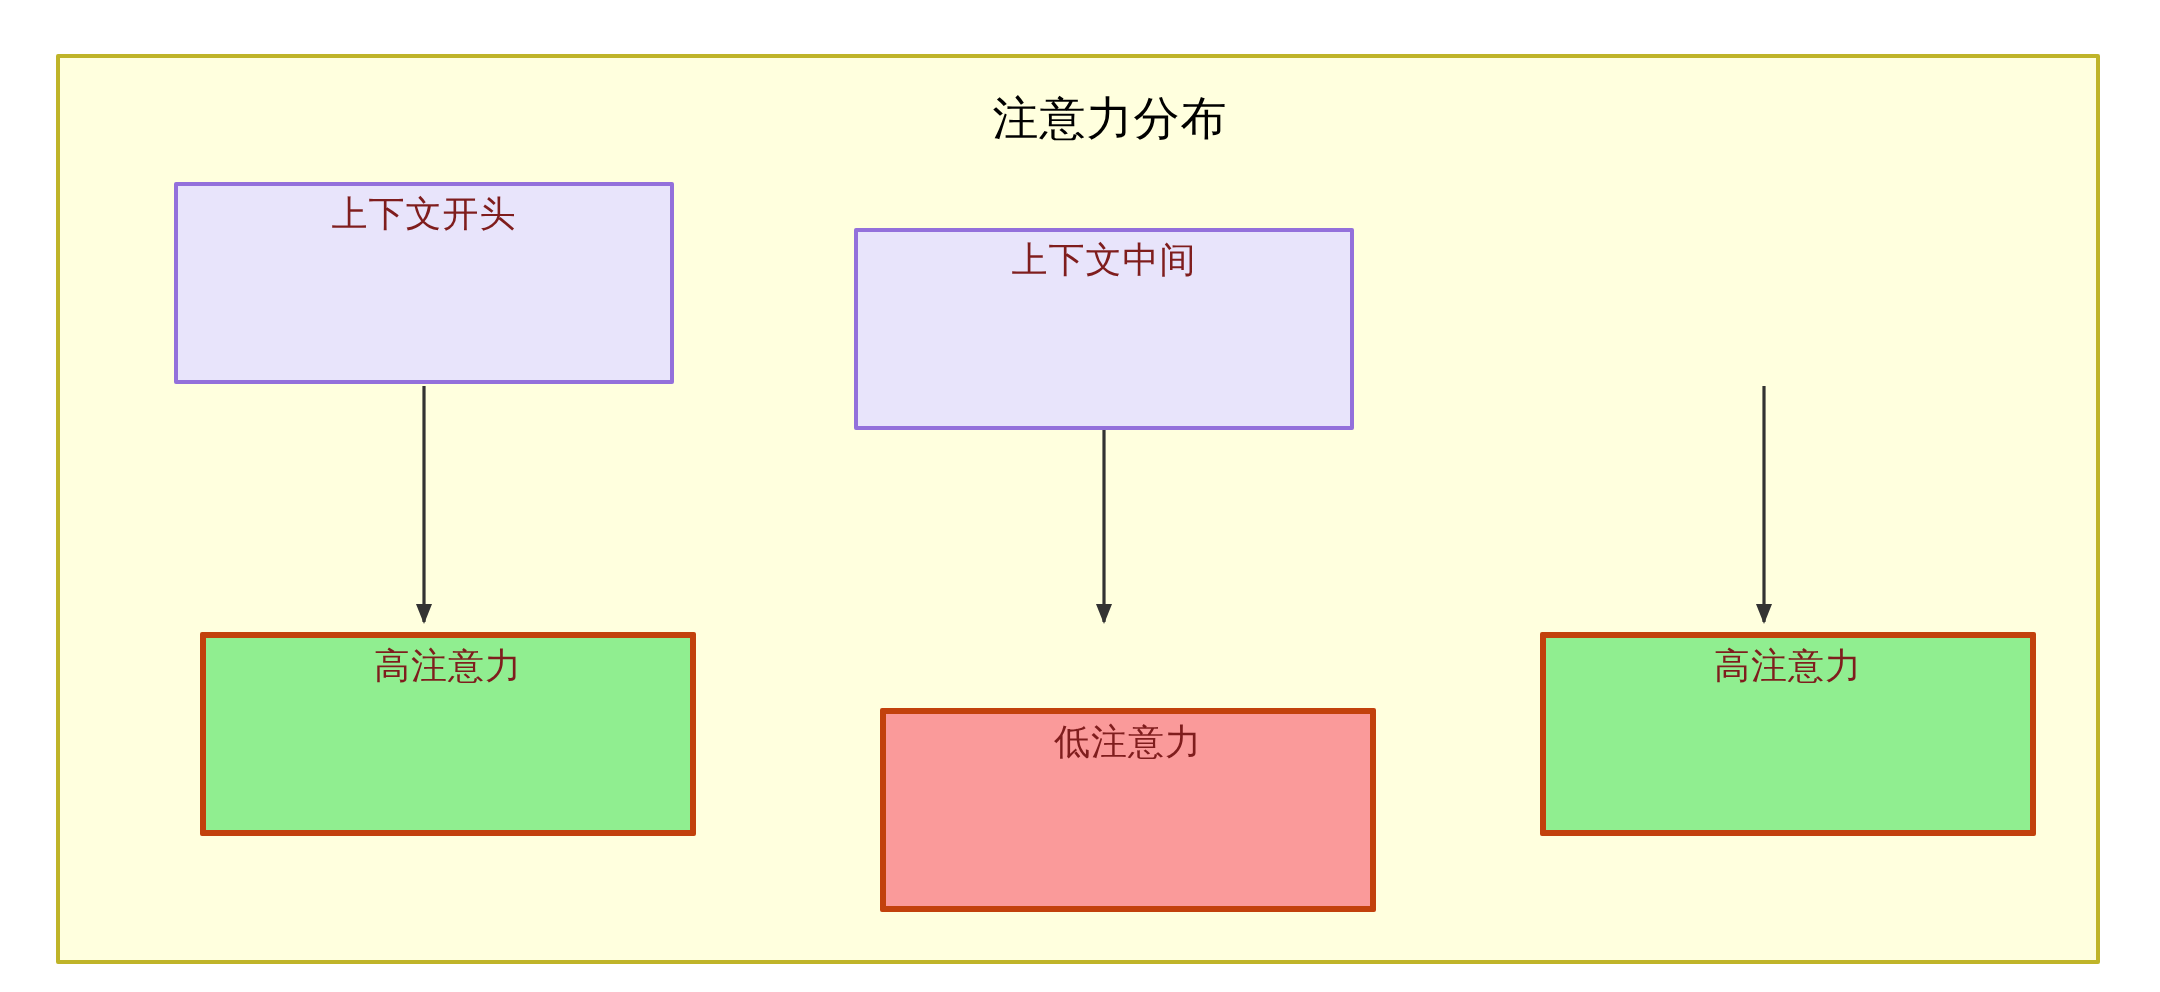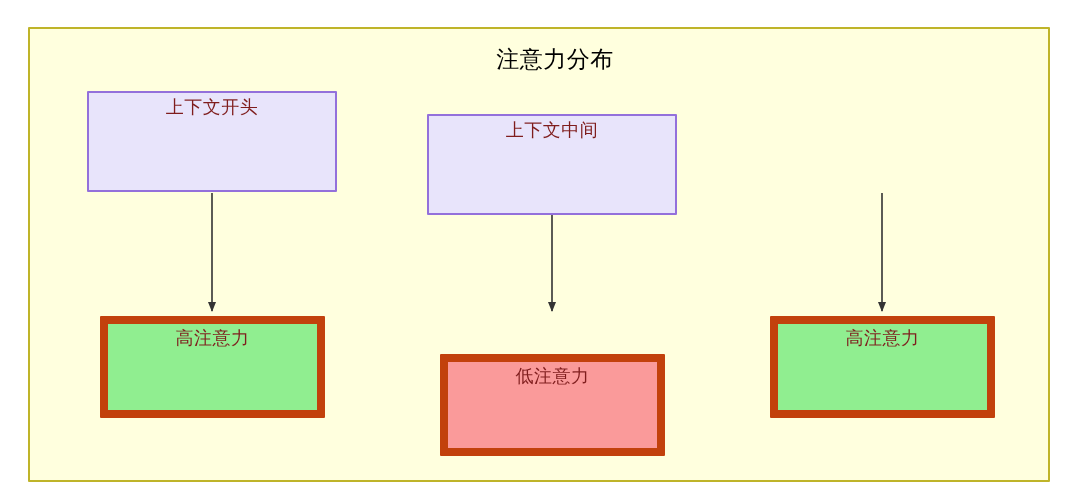--- a/index.html
+++ b/index.html
@@ -72,23 +72,23 @@
 
   .node.ctx {
     background: #e8e4fb;
     border: 2px solid #9370db;
     border-radius: 1px;
     width: 250px;
     height: 101px;
   }
 
   .node.attn {
-    border: 8px solid #c2410c;
+    border: 3px solid #c2410c;
     border-radius: 1px;
-    width: 225px;
+    width: 248px;
     height: 102px;
   }
 
   .node.attn.high { background: #90ee90; }
   .node.attn.low  { background: #fa9a9a; }
 
   
   #node-ctx-start  { left: 87px;  top: 91px; }
   #node-ctx-middle { left: 427px; top: 91px; margin-top: 23px; }
   #node-ctx-end    { left: 757px; top: 91px; }

